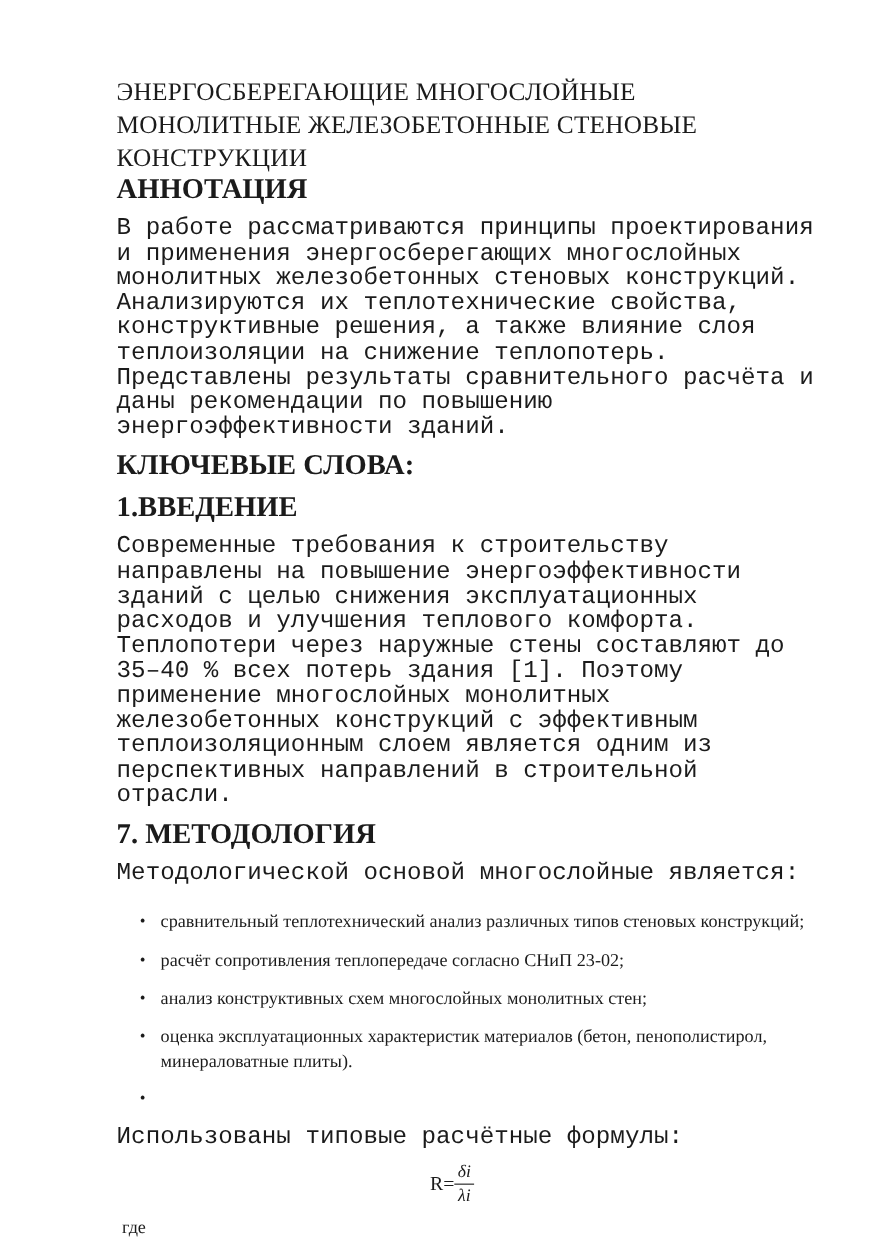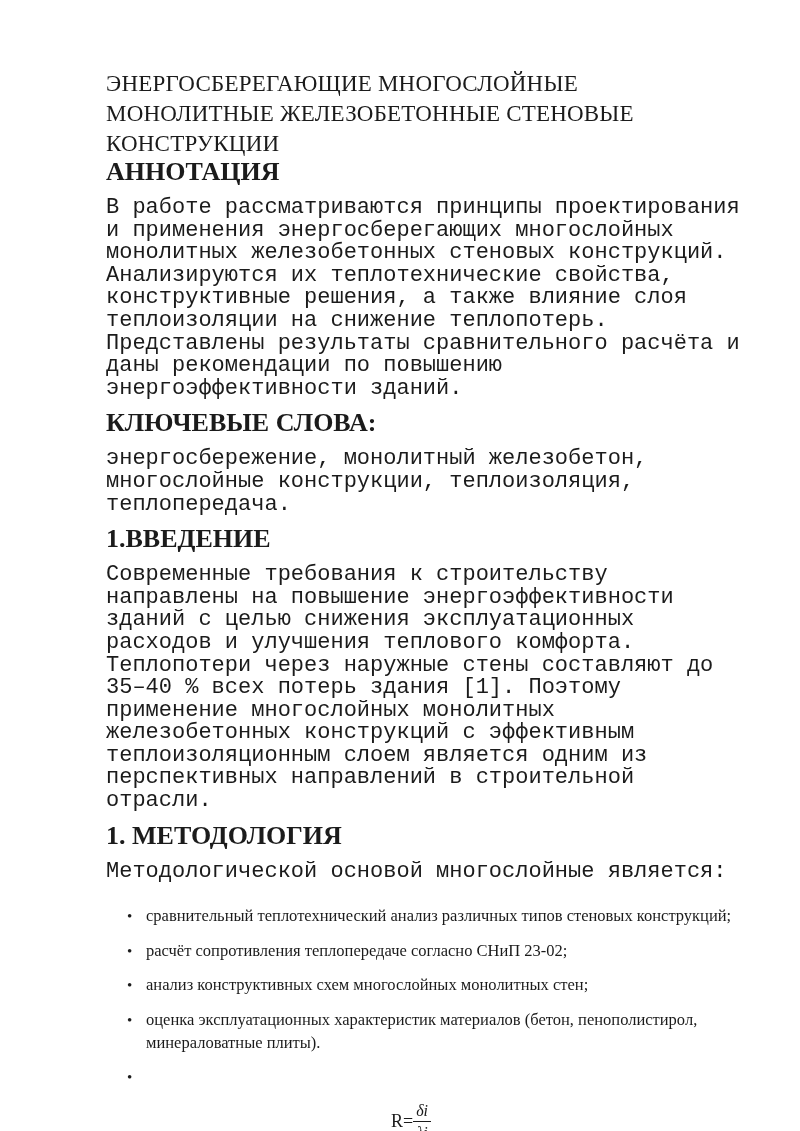--- a/index.html
+++ b/index.html
@@ -97,27 +97,26 @@
 <div class="page">
 
   <h1 class="doc-title">ЭНЕРГОСБЕРЕГАЮЩИЕ МНОГОСЛОЙНЫЕ МОНОЛИТНЫЕ ЖЕЛЕЗОБЕТОННЫЕ СТЕНОВЫЕ КОНСТРУКЦИИ</h1>
 
   <h2 class="section-heading" style="margin-top:0;">АННОТАЦИЯ</h2>
 
   <p class="body-text">В работе рассматриваются принципы проектирования и применения энергосберегающих многослойных монолитных железобетонных стеновых конструкций. Анализируются их теплотехнические свойства, конструктивные решения, а также влияние слоя теплоизоляции на снижение теплопотерь. Представлены результаты сравнительного расчёта и даны рекомендации по повышению энергоэффективности зданий.</p>
 
   <h2 class="section-heading">КЛЮЧЕВЫЕ СЛОВА:</h2>
 
-  <p class="body-text">энергосбережение, монолитный железобетон, многослойные конструкции, теплоизоляция, теплопередача.</p>
 
   <h2 class="section-heading">1.ВВЕДЕНИЕ</h2>
 
   <p class="body-text">Современные требования к строительству направлены на повышение энергоэффективности зданий с целью снижения эксплуатационных расходов и улучшения теплового комфорта. Теплопотери через наружные стены составляют до 35–40 % всех потерь здания [1]. Поэтому применение многослойных монолитных железобетонных конструкций с эффективным теплоизоляционным слоем является одним из перспективных направлений в строительной отрасли.</p>
 
-  <h2 class="section-heading">1. МЕТОДОЛОГИЯ</h2>
+  <h2 class="section-heading">7. МЕТОДОЛОГИЯ</h2>
 
   <p class="body-text">Методологической основой многослойные является:</p>
 
   <ul class="bullet-list">
     <li>
       <span>сравнительный теплотехнический анализ различных типов стеновых конструкций;</span>
     </li>
     <li>
       <span>расчёт сопротивления теплопередаче согласно СНиП 23-02;</span>
     </li>
@@ -125,20 +124,21 @@
       <span>анализ конструктивных схем многослойных монолитных стен;</span>
     </li>
     <li>
       <span>оценка эксплуатационных характеристик материалов (бетон, пенополистирол, минераловатные плиты).</span>
     </li>
     <li>
       <span></span>
     </li>
   </ul>
 
+  <p class="body-text">Использованы типовые расчётные формулы:</p>
 
   <div class="formula-row">
     <span class="formula-lhs">R=</span><span class="frac"><span class="frac-num">δi</span><span class="frac-den">λi</span></span>
   </div>
 
   <div class="where-block">
     <div>где</div>
     <div><span class="var-italic">R</span><span>— сопротивление теплопередаче;</span></div>
   </div>
 

